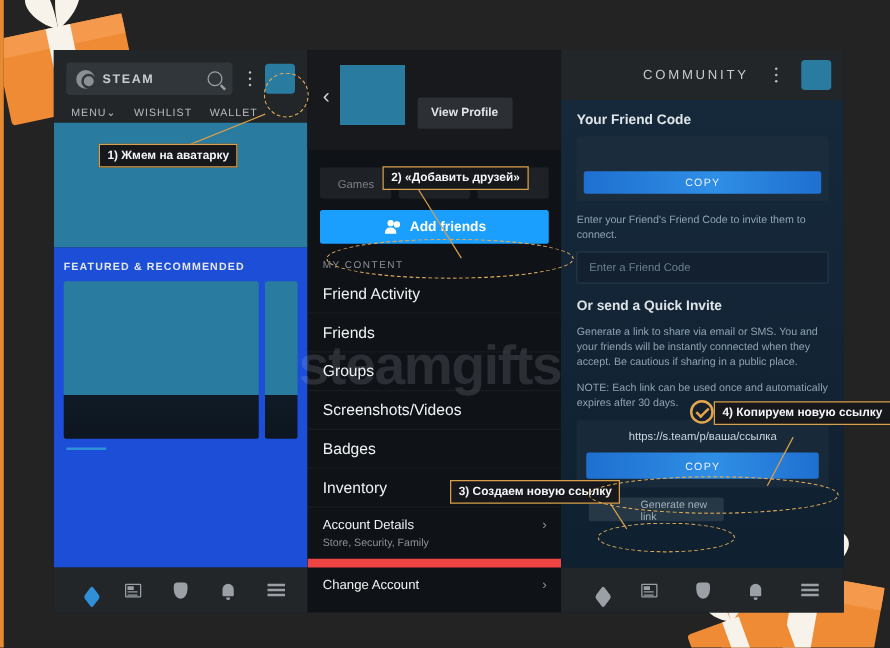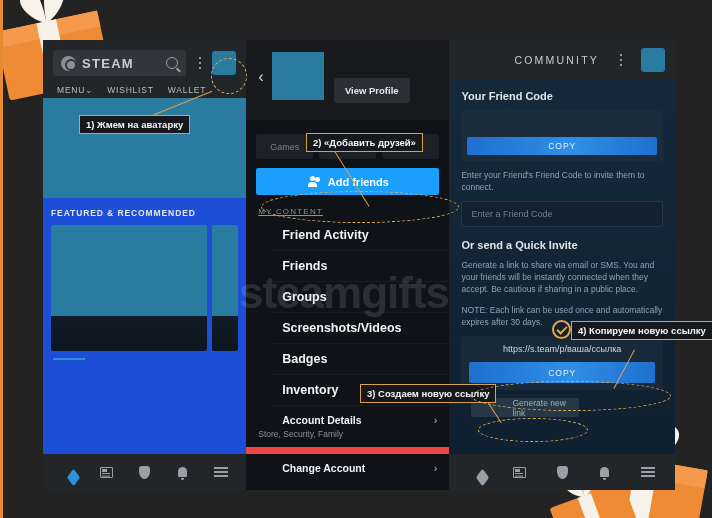--- a/index.html
+++ b/index.html
@@ -36,21 +36,21 @@
     display: flex; align-items: center; padding: 0 8px; position: relative;
   }
   .steam-logo {
     width: 15px; height: 15px; border-radius: 50%;
     background: #8a9094; position: relative; flex: 0 0 auto;
   }
   .steam-logo::after {
     content: ""; position: absolute; left: 4px; top: 3px;
     width: 8px; height: 8px; border: 2px solid #31363a; border-radius: 50%;
   }
-  .steam-word { color: #c9cdd1; font-size: 13px; letter-spacing: 1.3px; font-weight: bold; margin-left: 6px; }
+  .steam-word { color: #c9cdd1; font-size: 10px; letter-spacing: 1.3px; font-weight: bold; margin-left: 6px; }
   .mag { width: 12px; height: 12px; border: 1.6px solid #9aa0a6; border-radius: 50%; position: relative; margin-left: auto; }
   .mag::after { content:""; position:absolute; right:-4px; bottom:-3px; width:5px; height:1.6px; background:#9aa0a6; transform: rotate(45deg); }
   .kebab { width: 14px; height: 20px; margin-left: 7px; display:flex; flex-direction:column; align-items:center; justify-content:center; gap:2.5px; }
   .kebab i { width: 2.5px; height: 2.5px; border-radius: 50%; background: #b9bfc4; display: block; }
   .avatar-sq { width: 24px; height: 24px; background: #2a7ba0; border-radius: 3px; margin-left: 5px; flex: 0 0 auto; }
   .nav-row { display: flex; gap: 14px; margin-top: 9px; padding-left: 4px; }
   .nav-row span { color: #b8bdc2; font-size: 8.5px; letter-spacing: 0.8px; }
   .chev-d { font-size: 7px; }
 
   .lp-hero { height: 100px; background: #2a7ba0; }
@@ -95,24 +95,24 @@
     border-radius: 2px; display:flex; align-items:center; justify-content:center; gap: 8px;
     color: #fff; font-size: 11px; font-weight: bold;
   }
   .af-icon { width: 13px; height: 11px; position: relative; }
   .af-icon i { position:absolute; background:#fff; }
   .af-icon i:nth-child(1){ width:5px;height:5px;border-radius:50%;left:3px;top:0; }
   .af-icon i:nth-child(2){ width:9px;height:5px;border-radius:4px 4px 0 0;left:1px;top:6px; }
   .af-icon i:nth-child(3){ width:4.5px;height:4.5px;border-radius:50%;left:8.5px;top:1px; }
 
   .mid-list { flex: 1; overflow: hidden; }
-  .sec-label { color: #8c9298; font-size: 8px; letter-spacing: 1.2px; padding: 12px 12px 4px 12px; text-decoration: underline; }
+  .sec-label { color: #8c9298; font-size: 8px; letter-spacing: 1.2px; padding: 12px 12px 4px 12px; }
   .menu-item {
-    color: #f0f2f4; font-size: 12.5px; font-weight: bold;
-    padding: 8px 12px; border-bottom: 1px solid #191c21; margin-left: 24px;
+    color: #f0f2f4; font-size: 12.5px; font-weight: normal;
+    padding: 8px 12px; border-bottom: 1px solid #191c21;
   }
   .menu-item.sub { font-size: 10.5px; padding-bottom: 3px; border-bottom: none; display:flex; justify-content:space-between; align-items:center; }
   .menu-sub-txt { color: #8c9298; font-size: 8.5px; font-weight: normal; padding: 0 12px 8px 12px; border-bottom: 7px solid #ef4444; }
   .arrow-r { color:#8c9298; font-size: 11px; }
 
   
   .panel-right { flex: 1; height: 100%; background: #12232f; position: relative; display:flex; flex-direction:column; }
   .rp-header { height: 40px; background: #232628; display:flex; align-items:center; justify-content:flex-end; padding: 0 10px; gap: 8px; }
   .rp-title { color: #c7ccd1; font-size: 10.5px; letter-spacing: 2.2px; margin-right: auto; margin-left: 55px; }
   .rp-body { flex: 1; padding: 10px 12px 0 12px; background: linear-gradient(180deg,#16293a 0%,#0f2030 100%); position: relative; overflow: hidden; }

